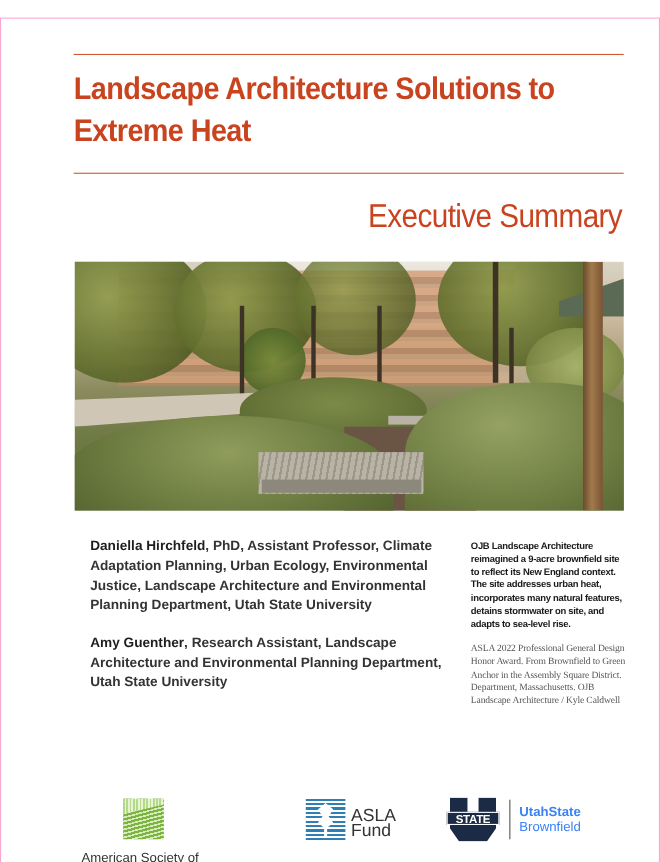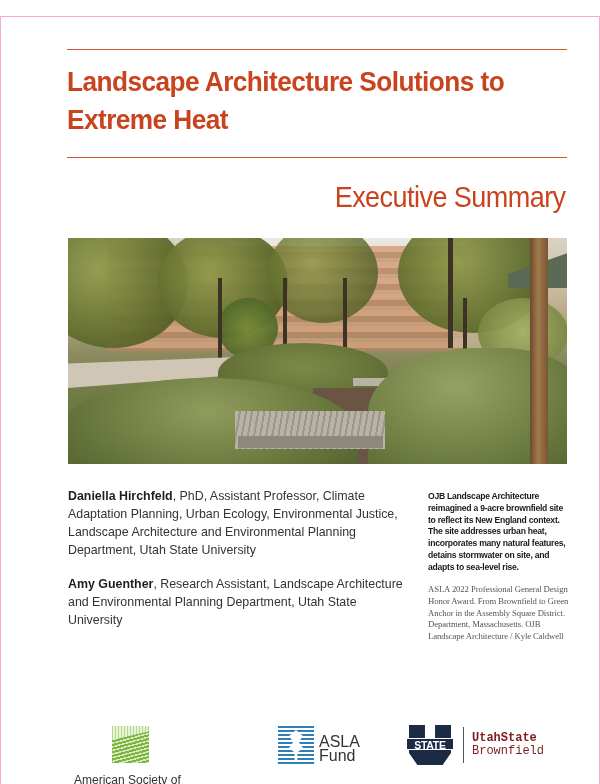--- a/index.html
+++ b/index.html
@@ -50,21 +50,21 @@
   .photo .grass3 { position: absolute; left: 150px; top: 105px; width: 170px; height: 60px; border-radius: 50% 50% 0 0;
         background: radial-gradient(ellipse at 50% 40%, #7c8a48, #56642e); }
   .photo .rocks { position: absolute; left: 245px; top: 150px; width: 120px; height: 80px; background: #6a5545; }
   .photo .boardwalk { position: absolute; left: 167px; top: 173px; width: 150px; height: 38px;
         background: repeating-linear-gradient(100deg, #b9b3a5 0 4px, #9d978a 4px 6px); }
   .photo .boardwalk-edge { position: absolute; left: 170px; top: 198px; width: 145px; height: 12px; background: #8d887c; }
   .photo .boardwalk2 { position: absolute; left: 285px; top: 140px; width: 50px; height: 8px; background: #b9b3a5; }
 
   .authors { position: absolute; left: 67px; top: 470px; width: 335px; color: #333;
              font-family: "Liberation Sans", sans-serif; font-size: 12.4px; line-height: 18px; }
-  .authors p { margin: 0 0 16px 0; }
+  .authors p { margin: 0 0 16px 14px; font-weight: bold; }
   .authors b { color: #1e1e1e; }
 
   .caption { position: absolute; left: 427px; top: 474px; width: 142px; color: #1a1a1a;
              font-family: "Liberation Sans", sans-serif; font-weight: bold; font-size: 8.6px; line-height: 11.8px;
              letter-spacing: -0.25px; margin: 0; }
   .credit { position: absolute; left: 427px; top: 567px; width: 142px; color: #555;
             font-family: "Liberation Serif", serif; font-size: 8.7px; line-height: 11.8px; margin: 0; letter-spacing: -0.1px; }
   .credit .link { color: #555; }
 
   .logo { position: absolute; }
@@ -83,21 +83,21 @@
   .fund-text { margin-left: 5px; color: #333; font-family: "Liberation Sans", sans-serif; font-size: 16px; line-height: 14px; margin-top: 8px; }
 
   .logo-usu { left: 405px; top: 708px; display: flex; align-items: center; }
   .usu-mark { position: relative; width: 48px; height: 40px; }
   .usu-u { position: absolute; left: 3px; top: 0; width: 42px; height: 40px; background: #1b2a45;
            clip-path: polygon(0 0, 38% 0, 38% 60%, 62% 60%, 62% 0, 100% 0, 100% 70%, 80% 100%, 20% 100%, 0 70%); border-radius: 0 0 6px 6px; }
   .usu-state { position: absolute; left: 0; top: 13px; width: 48px; height: 12px; background: #1b2a45; color: #fff;
                font-family: "Liberation Sans", sans-serif; font-weight: bold; font-size: 10.5px; line-height: 12px; text-align: center;
                letter-spacing: -0.3px; border: 1px solid #fff; box-sizing: border-box; }
   .usu-divider { width: 1px; height: 36px; background: #555; margin-left: 9px; }
-  .usu-text { margin-left: 8px; color: #7f1d1d; font-family: Liberation Mono, monospace; font-size: 12px; line-height: 13px; }
+  .usu-text { margin-left: 8px; color: #3b82f6; font-family: Liberation Sans, sans-serif; font-size: 12px; line-height: 13px; }
   .usu-text .b { font-weight: bold; }
 </style>
 </head>
 <body>
 
 <div class="page">
 
   <div class="rule top"></div>
   <h1 class="title">Landscape Architecture Solutions to Extreme Heat</h1>
   <div class="rule mid"></div>

